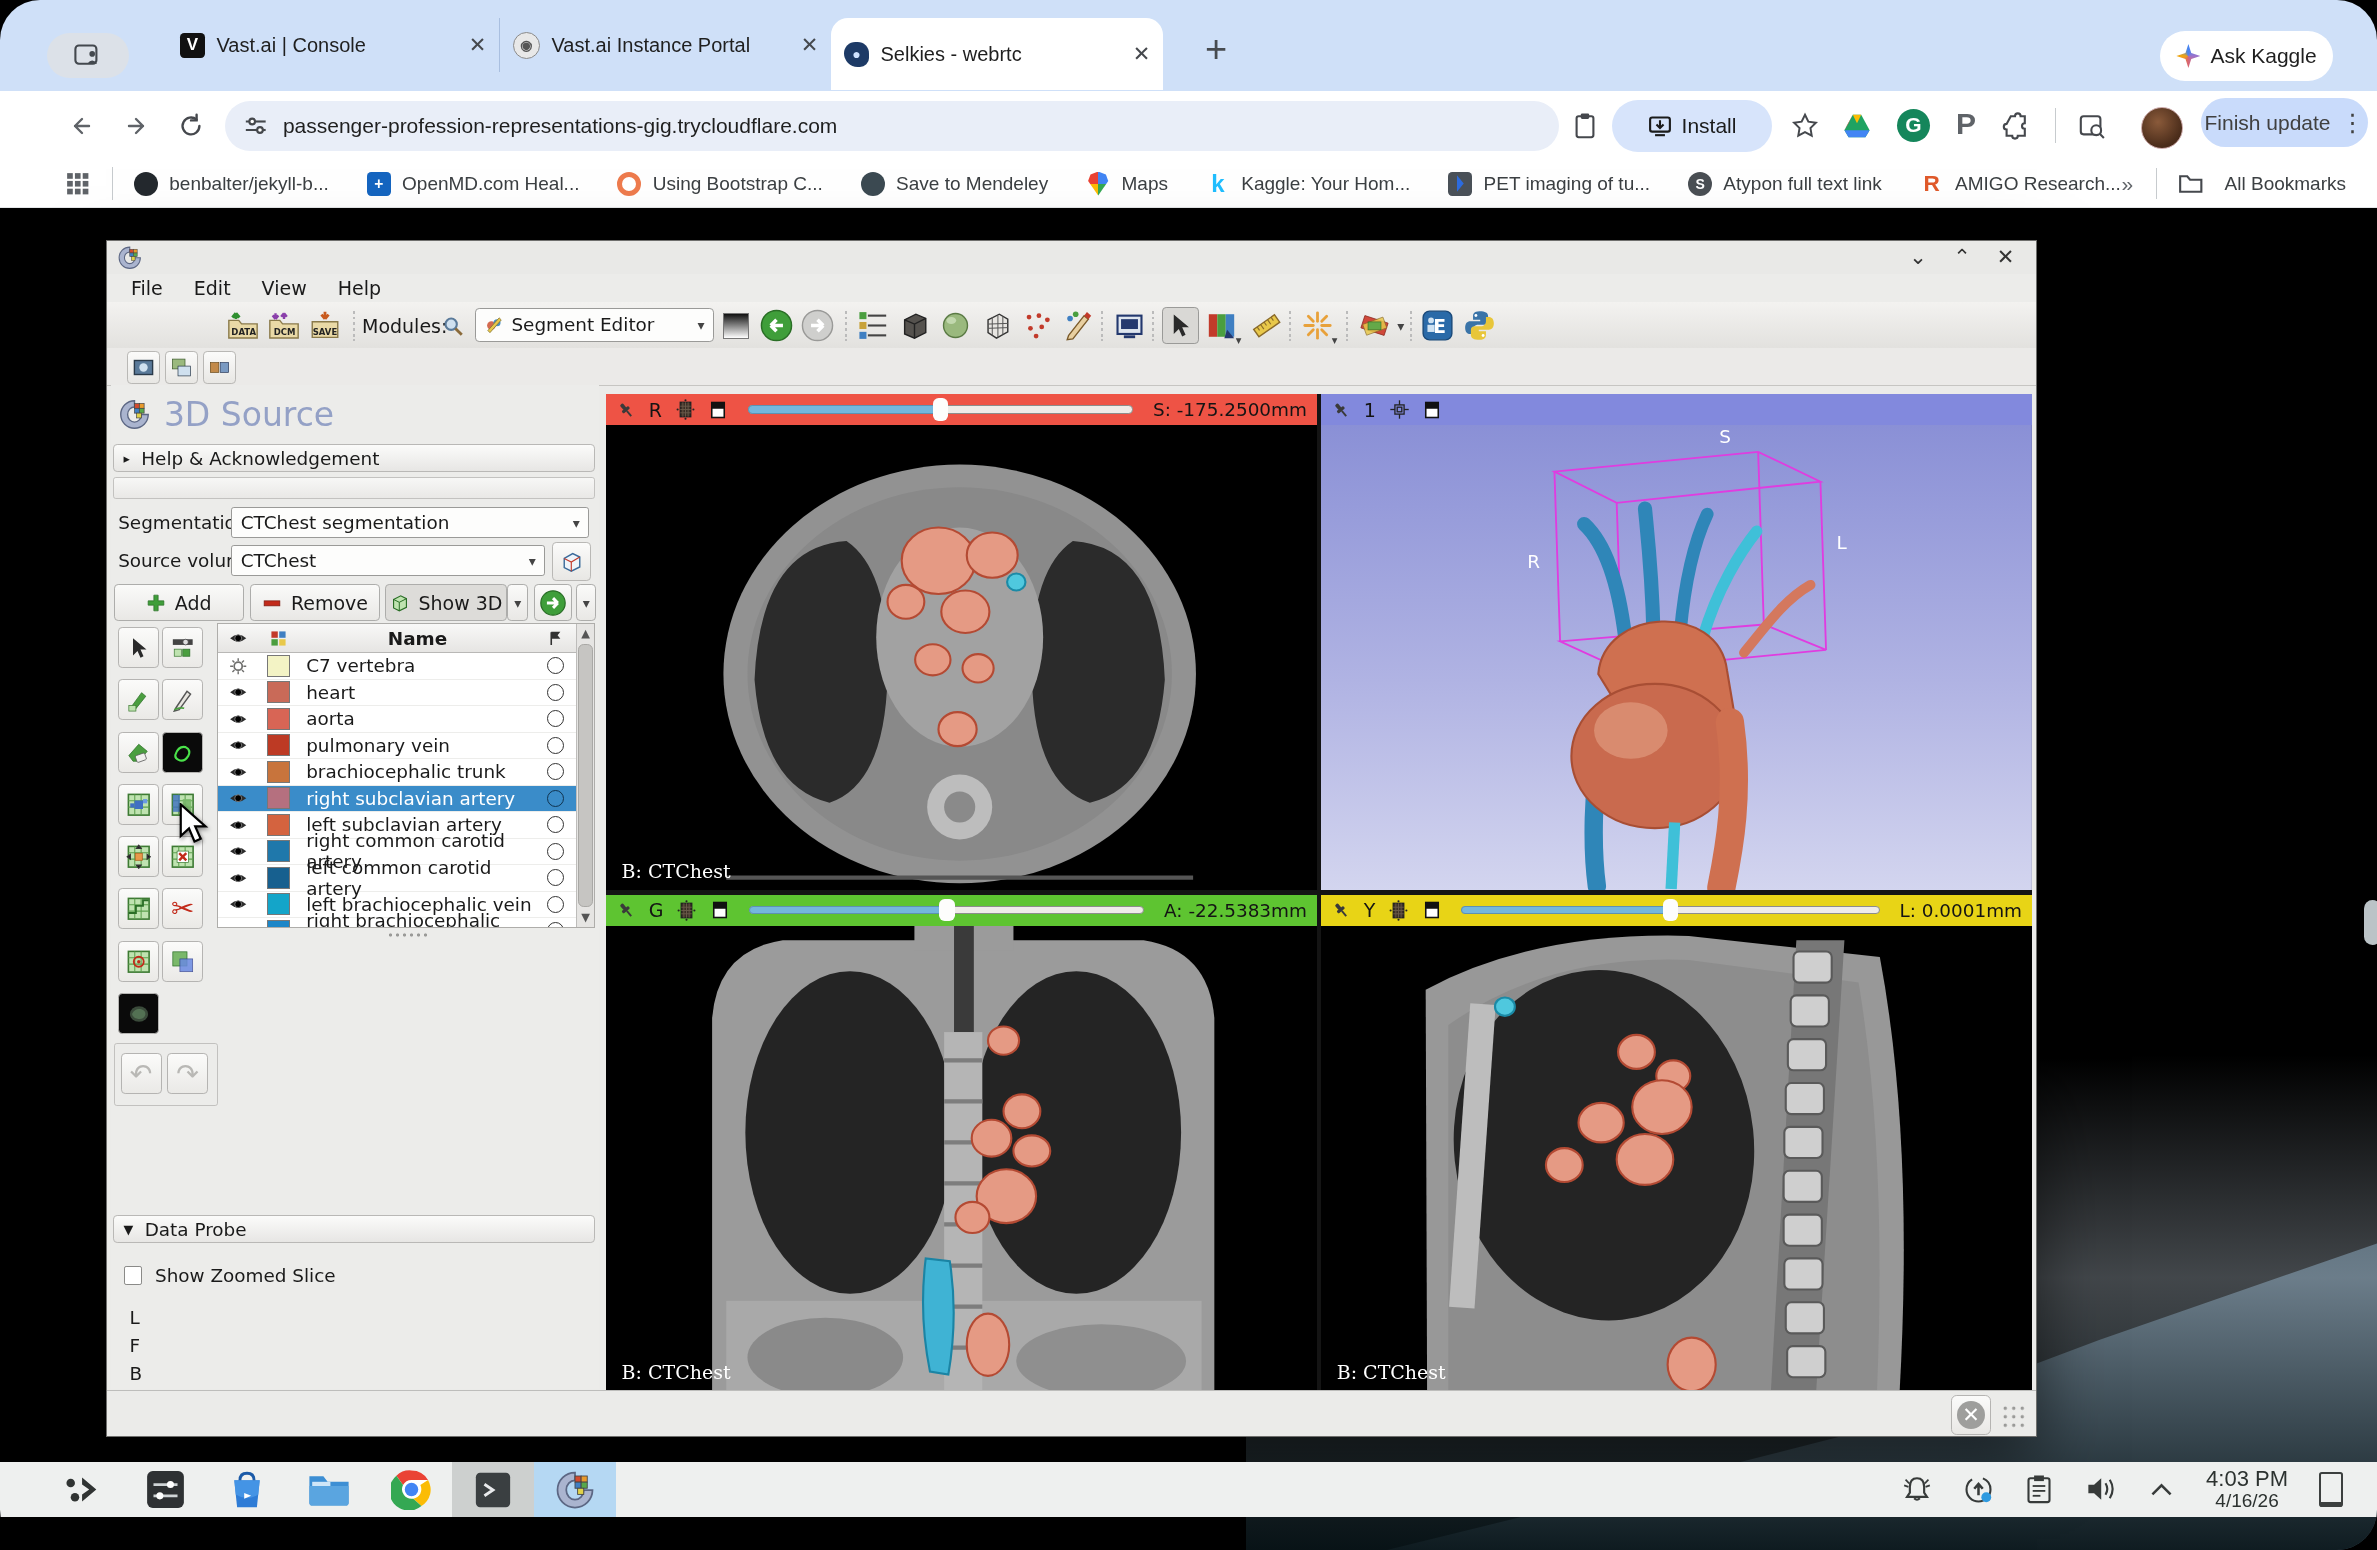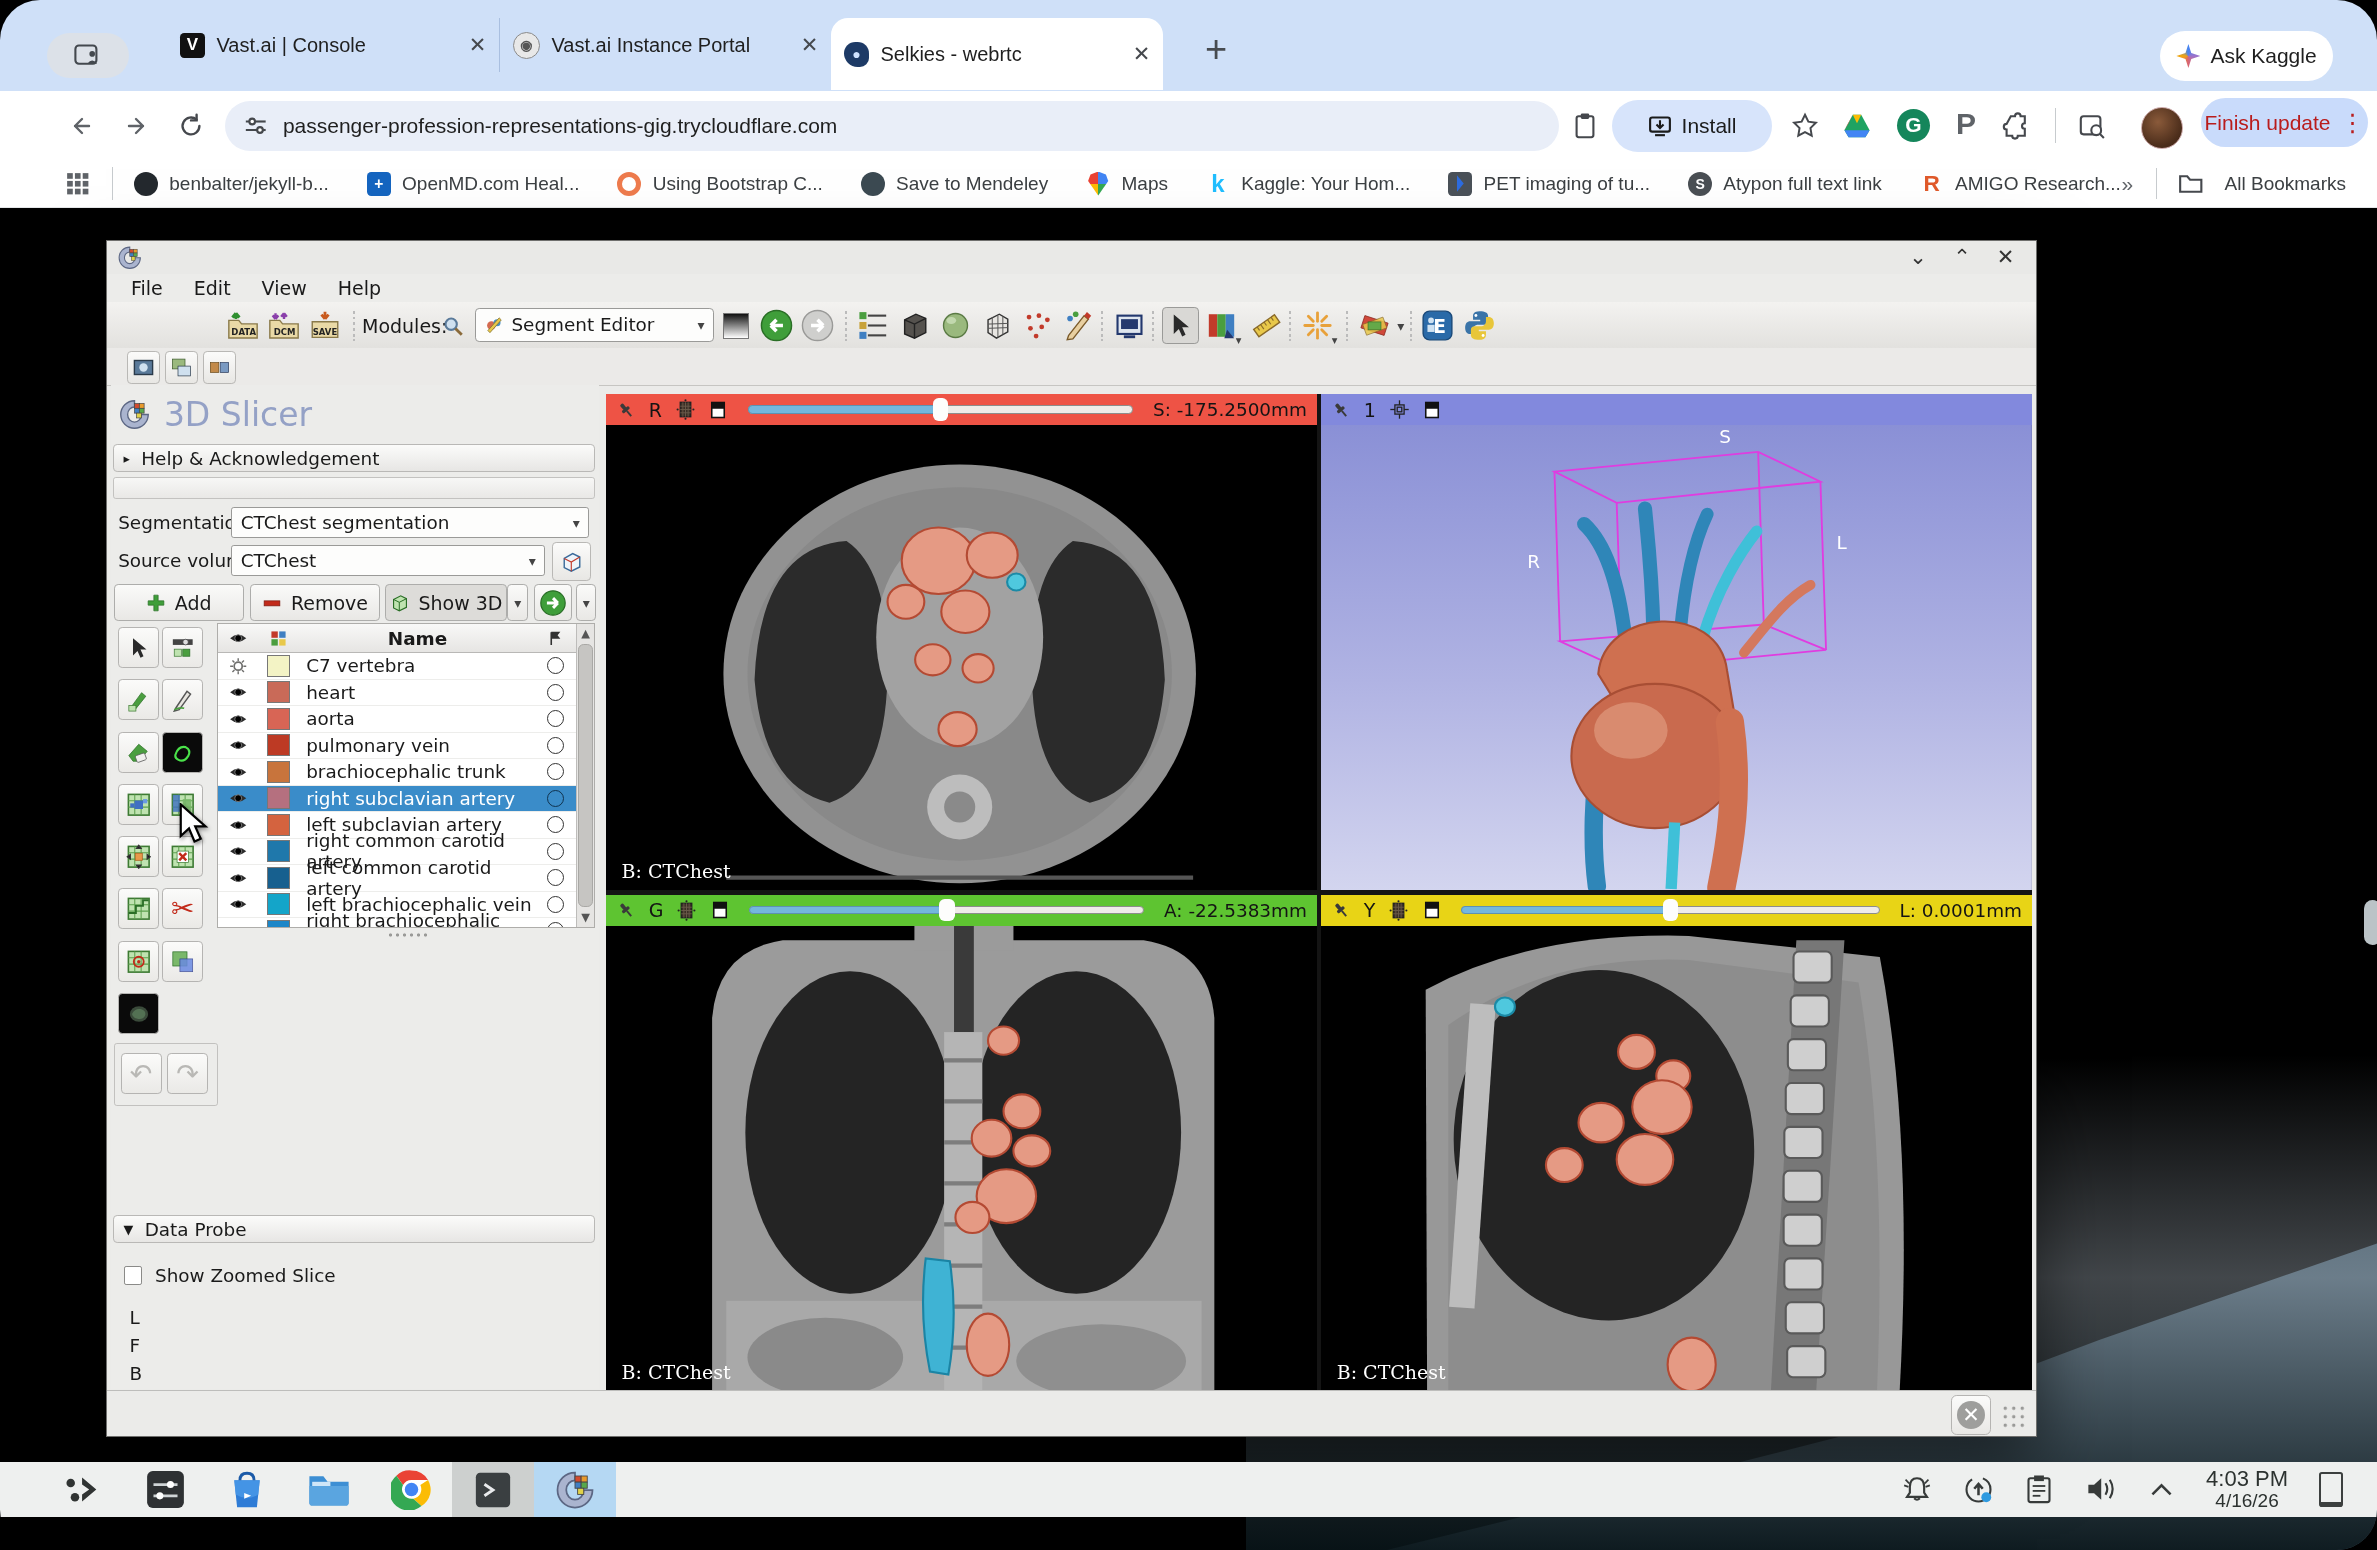--- a/index.html
+++ b/index.html
@@ -344,21 +344,21 @@
     <svg class="navic" style="left:2001px" viewBox="0 0 40 40">
         <path d="M14 6 h6 a4 4 0 0 1 8 0 h6 v10 a4 4 0 0 0 0 8 v10 h-10 a4 4 0 0 1 -8 0 h-8 v-9 a4 4 0 0 1 0 -8 z" fill="none" stroke="#45484d" stroke-width="3"></path>
       </svg>
     <div class="vdiv" style="left:2055px"></div>
     <svg class="navic" style="left:2078px" viewBox="0 0 40 40">
         <rect x="4" y="6" width="28" height="26" rx="4" fill="none" stroke="#45484d" stroke-width="3"></rect>
         <circle cx="26" cy="26" r="7" fill="#fff" stroke="#45484d" stroke-width="3"></circle>
         <line x1="31" y1="31" x2="37" y2="37" stroke="#45484d" stroke-width="3"></line>
       </svg>
     <div class="avatar"></div>
-    <div class="pillbtn" style="left:2201px;top:7px;width:167px;height:49px;background:#c9dbfb;color:#b91c1c">
+    <div class="pillbtn" style="left:2201px;top:7px;width:167px;height:49px;background:#c9dbfb;color:#404040">
       <span>Finish update</span>
       <span style="font-size:24px">⋮</span>
     </div>
   </div>
 
   <div class="bookmarks">
     <svg class="abs" style="left:65px;top:11.3px" width="25.5" height="25.5" viewBox="0 0 36 36">
         <g fill="#5f6368">
           <rect x="3" y="3" width="8" height="8"></rect>
           <rect x="14" y="3" width="8" height="8"></rect>
@@ -675,21 +675,21 @@
             <rect x="16" y="8" width="12" height="14" fill="#7a9ac2" stroke="#2a3a5a"></rect>
           </svg>
         </div>
     </div>
 
     <div class="panel">
       <div class="logo-row">
         <svg width="33" height="33" viewBox="0 0 48 48">
             <use href="#i-slicerlogo"></use>
           </svg>
-        <span class="logo-text">3D Slicer</span>
+        <span class="logo-text">3D Source</span>
       </div>
       <div class="collapsible" style="top:59px">
         <span style="font-size:12.7px">▸</span>
         <span>Help &amp; Acknowledgement</span>
       </div>
       <div class="subbar"></div>
 
       <div class="frow-label" style="top:127px">Segmentation:</div>
       <div class="combo" style="left:120px;top:122px;width:358px">
         <span>CTChest segmentation</span>

